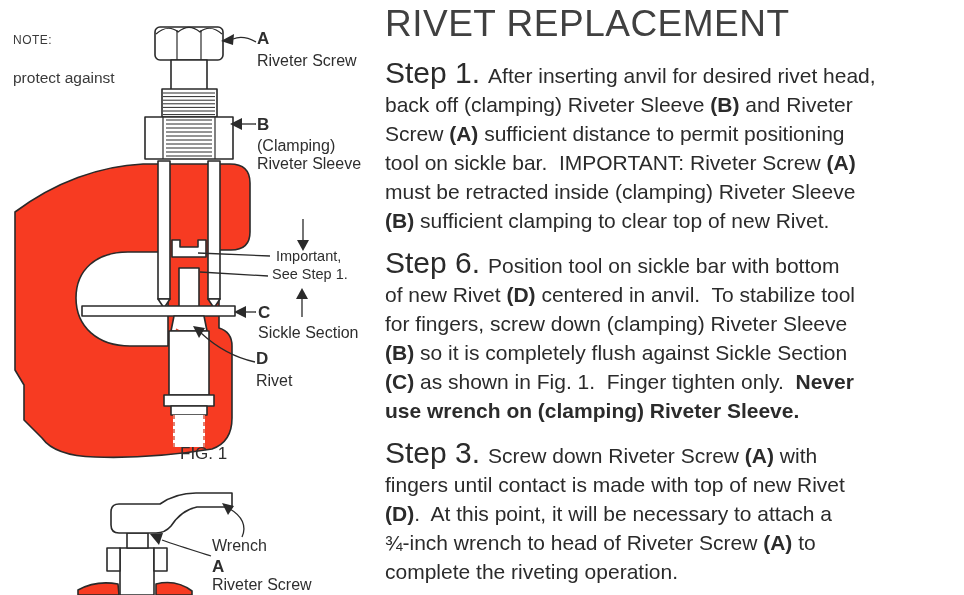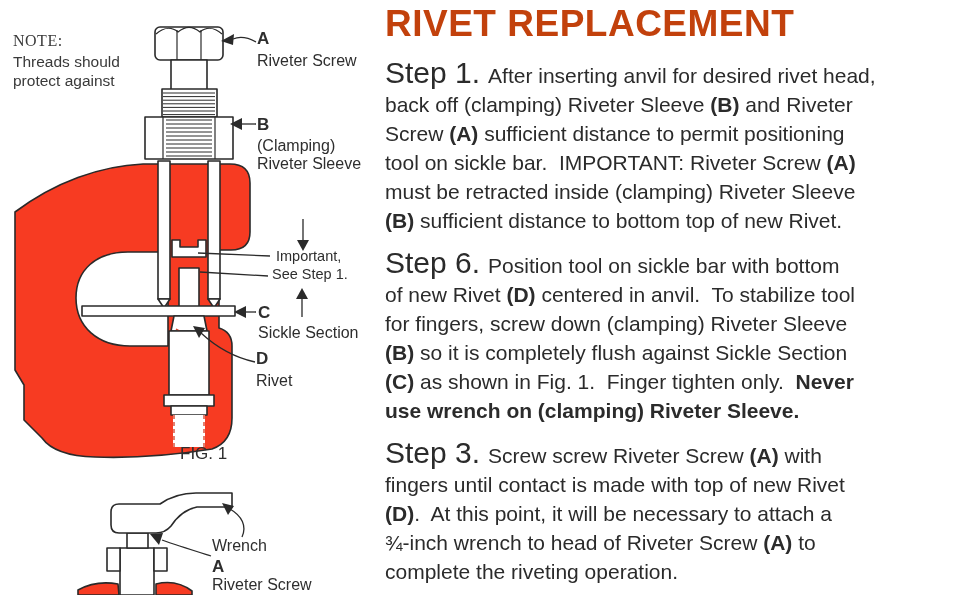--- a/index.html
+++ b/index.html
@@ -7,37 +7,37 @@
     position:relative; width:964px; height:595px; overflow:hidden;
     background:#ffffff; font-family:"Liberation Sans", sans-serif;
   }
   
   .figure-wrap { position:absolute; left:0; top:0; width:380px; height:595px; }
   .figure-wrap svg { position:absolute; left:0; top:0; }
   .note {
     position:absolute; left:13px; top:31px; width:150px;
     color:#3a3a3a; font-size:15.5px; line-height:19.5px;
   }
-  .note .note-title { font-size:16px; letter-spacing:.5px; margin-bottom:1px;font-family:Liberation Serif, serif; }
+  .note .note-title { font-size:12px; letter-spacing:.5px; margin-bottom:17px; }
   .note span { display:block; }
   
   text { fill:#2e2e2e; }
   .lab-letter { font-size:17px; font-weight:bold; }
   .lab-name   { font-size:16px; }
   .lab-small  { font-size:14.5px; }
   .lab-fig    { font-size:17px; }
   .outline { stroke:#2a2a2a; stroke-width:1.6; stroke-linejoin:round; }
   .thin    { stroke:#2a2a2a; stroke-width:1.2; }
   .leader  { stroke:#2a2a2a; stroke-width:1.3; fill:none; }
   .arrhead { fill:#2a2a2a; stroke:none; }
   
   .article { position:absolute; left:385px; top:2px; width:578px; color:#262626; }
   .article h1 {
     margin:0 0 12px 0; font-size:37px; line-height:1.2;
-    font-weight:bold; color:#c2410c; letter-spacing:0.5px;
+    font-weight:normal; color:#404040; letter-spacing:0.5px;
   }
   .step {
     margin:12px 0 13px 0; font-size:21px; line-height:29px;
     white-space:pre-wrap; color:#2b2b2b;
   }
   .step .step-head { font-size:30px; margin-right:8px; }
   .step b { font-weight:bold; }
 </style>
 </head>
 <body>
@@ -199,41 +199,40 @@
         <text class="lab-name" x="256" y="386">Rivet</text>
         <text class="lab-fig" x="180" y="459">FIG. 1</text>
         <text class="lab-name" x="212" y="551">Wrench</text>
         <text class="lab-letter" x="212" y="572">A</text>
         <text class="lab-name" x="212" y="590">Riveter Screw</text>
       </g>
     </svg>
 
     <div class="note">
       <div class="note-title">NOTE:</div>
-      <span>Threads should</span>
       <span>protect against</span>
     </div>
   </div>
 
   <div class="article">
     <h1>RIVET REPLACEMENT</h1>
 
     <p class="step"><span class="step-head">Step 1.</span><span><span>After inserting anvil for desired rivet head,
 back off (clamping) Riveter Sleeve </span><b>(B)</b><span> and Riveter
 Screw </span><b>(A)</b><span> sufficient distance to permit positioning
 tool on sickle bar.  IMPORTANT: Riveter Screw </span><b>(A)</b><span>
 must be retracted inside (clamping) Riveter Sleeve
-</span><b>(B)</b><span> sufficient distance to bottom top of new Rivet.</span></span></p>
+</span><b>(B)</b><span> sufficient clamping to clear top of new Rivet.</span></span></p>
 
     <p class="step"><span class="step-head">Step 6.</span><span><span>Position tool on sickle bar with bottom
 of new Rivet </span><b>(D)</b><span> centered in anvil.  To stabilize tool
 for fingers, screw down (clamping) Riveter Sleeve
 </span><b>(B)</b><span> so it is completely flush against Sickle Section
 </span><b>(C)</b><span> as shown in Fig. 1.  Finger tighten only.  </span><b>Never
 use wrench on (clamping) Riveter Sleeve.</b></span></p>
 
-    <p class="step"><span class="step-head">Step 3.</span><span><span>Screw screw Riveter Screw </span><b>(A)</b><span> with
+    <p class="step"><span class="step-head">Step 3.</span><span><span>Screw down Riveter Screw </span><b>(A)</b><span> with
 fingers until contact is made with top of new Rivet
 </span><b>(D)</b><span>.  At this point, it will be necessary to attach a
 ¾-inch wrench to head of Riveter Screw </span><b>(A)</b><span> to
 complete the riveting operation.</span></span></p>
   </div>
 </div>
 
 </body></html>

